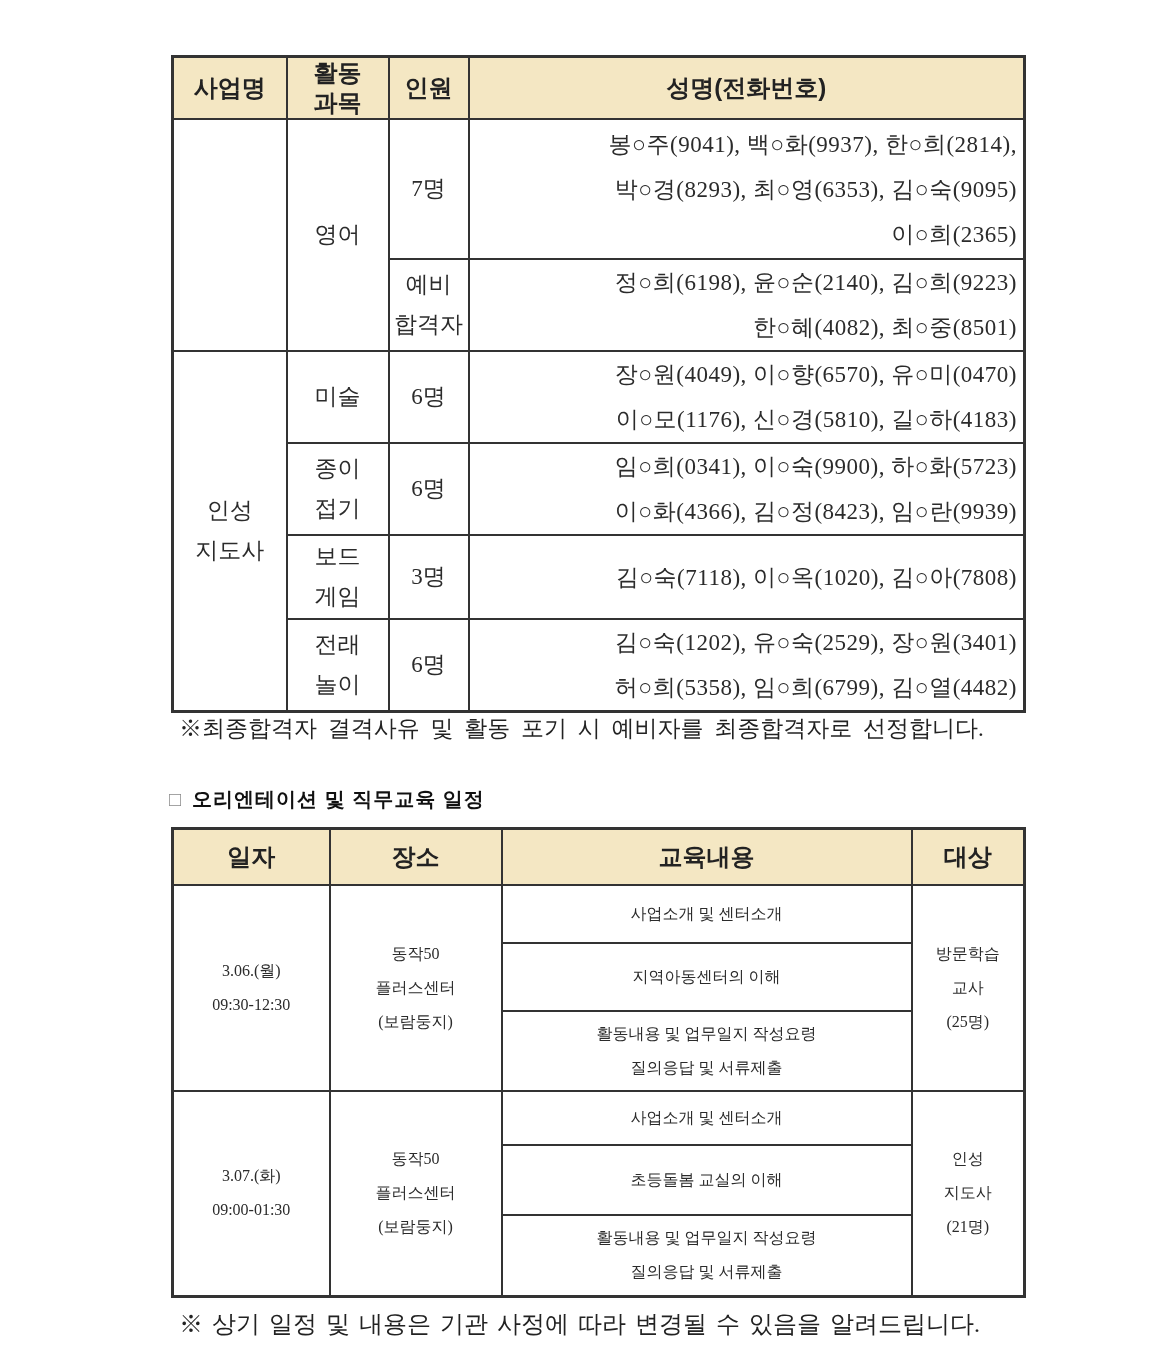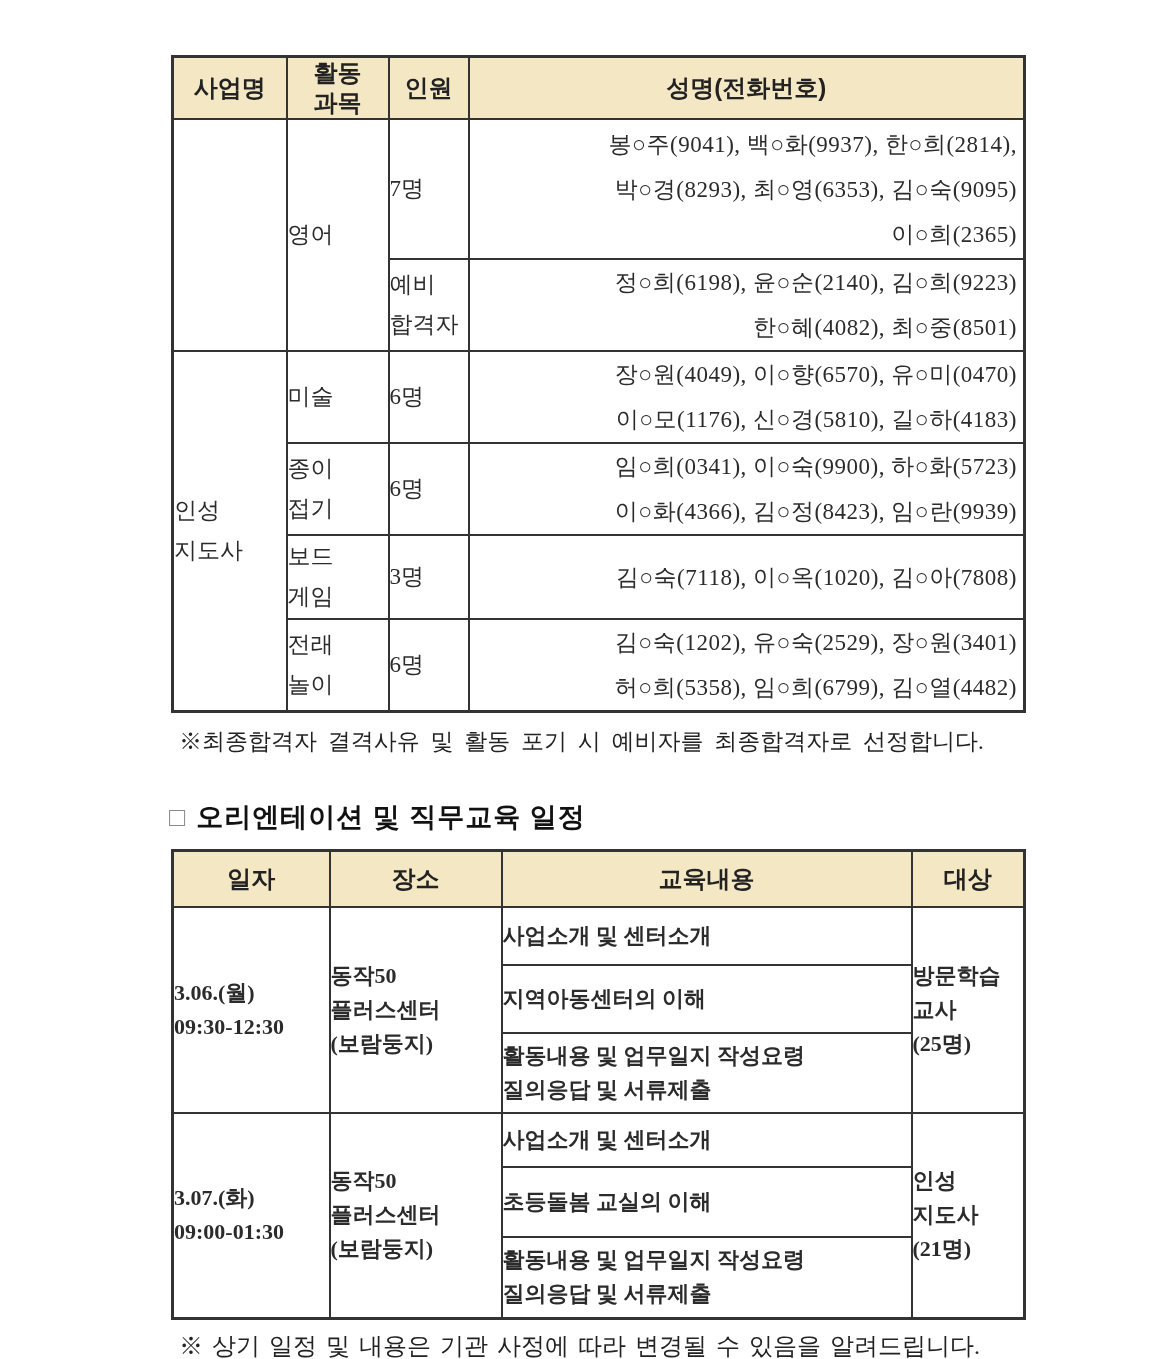--- a/index.html
+++ b/index.html
@@ -31,44 +31,44 @@
     background: #f4e7c3;
     font-family: "Liberation Sans", "DejaVu Sans", sans-serif;
     font-weight: bold;
     font-size: 24px;
     color: #222222;
     text-align: center;
     line-height: 30px;
   }
   td {
     font-size: 23px;
+    text-align: center;
     line-height: 40px;
   }
   td.names {
     text-align: right;
     padding-left: 13px;
     padding-right: 6px;
     line-height: 45px;
     letter-spacing: 0.5px;
   }
-  .t2 td { font-size: 22px; line-height: 34px; font-weight: bold; }
+  .t2 td { font-size: 16px; line-height: 34px; }
   .note {
     font-size: 23px;
-    margin-top: 13px;
     margin-left: 8px;
     word-spacing: 5px;
     color: #222222;
   }
   .section-title {
     margin-top: 42px;
     margin-bottom: 14px;
     margin-left: -2px;
     font-family: "Liberation Sans", "DejaVu Sans", sans-serif;
     font-weight: bold;
-    font-size: 27px;
+    font-size: 20px;
     color: #111111;
     letter-spacing: 1px;
   }
   .section-title .box {
     color: #8a8a8a;
     font-weight: normal;
     margin-right: 10px;
   }
   .note2 {
     font-size: 24px;

